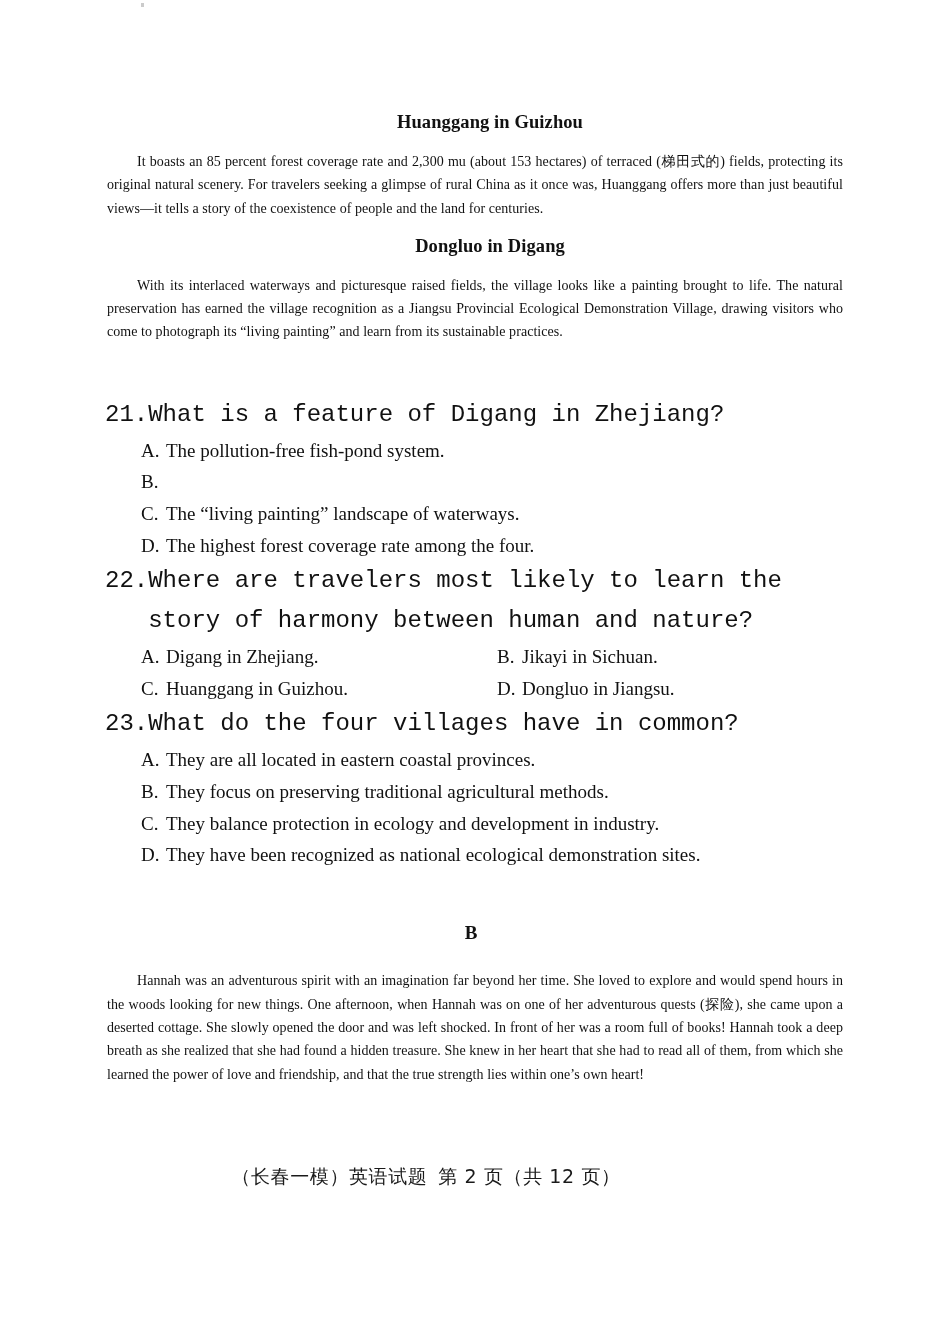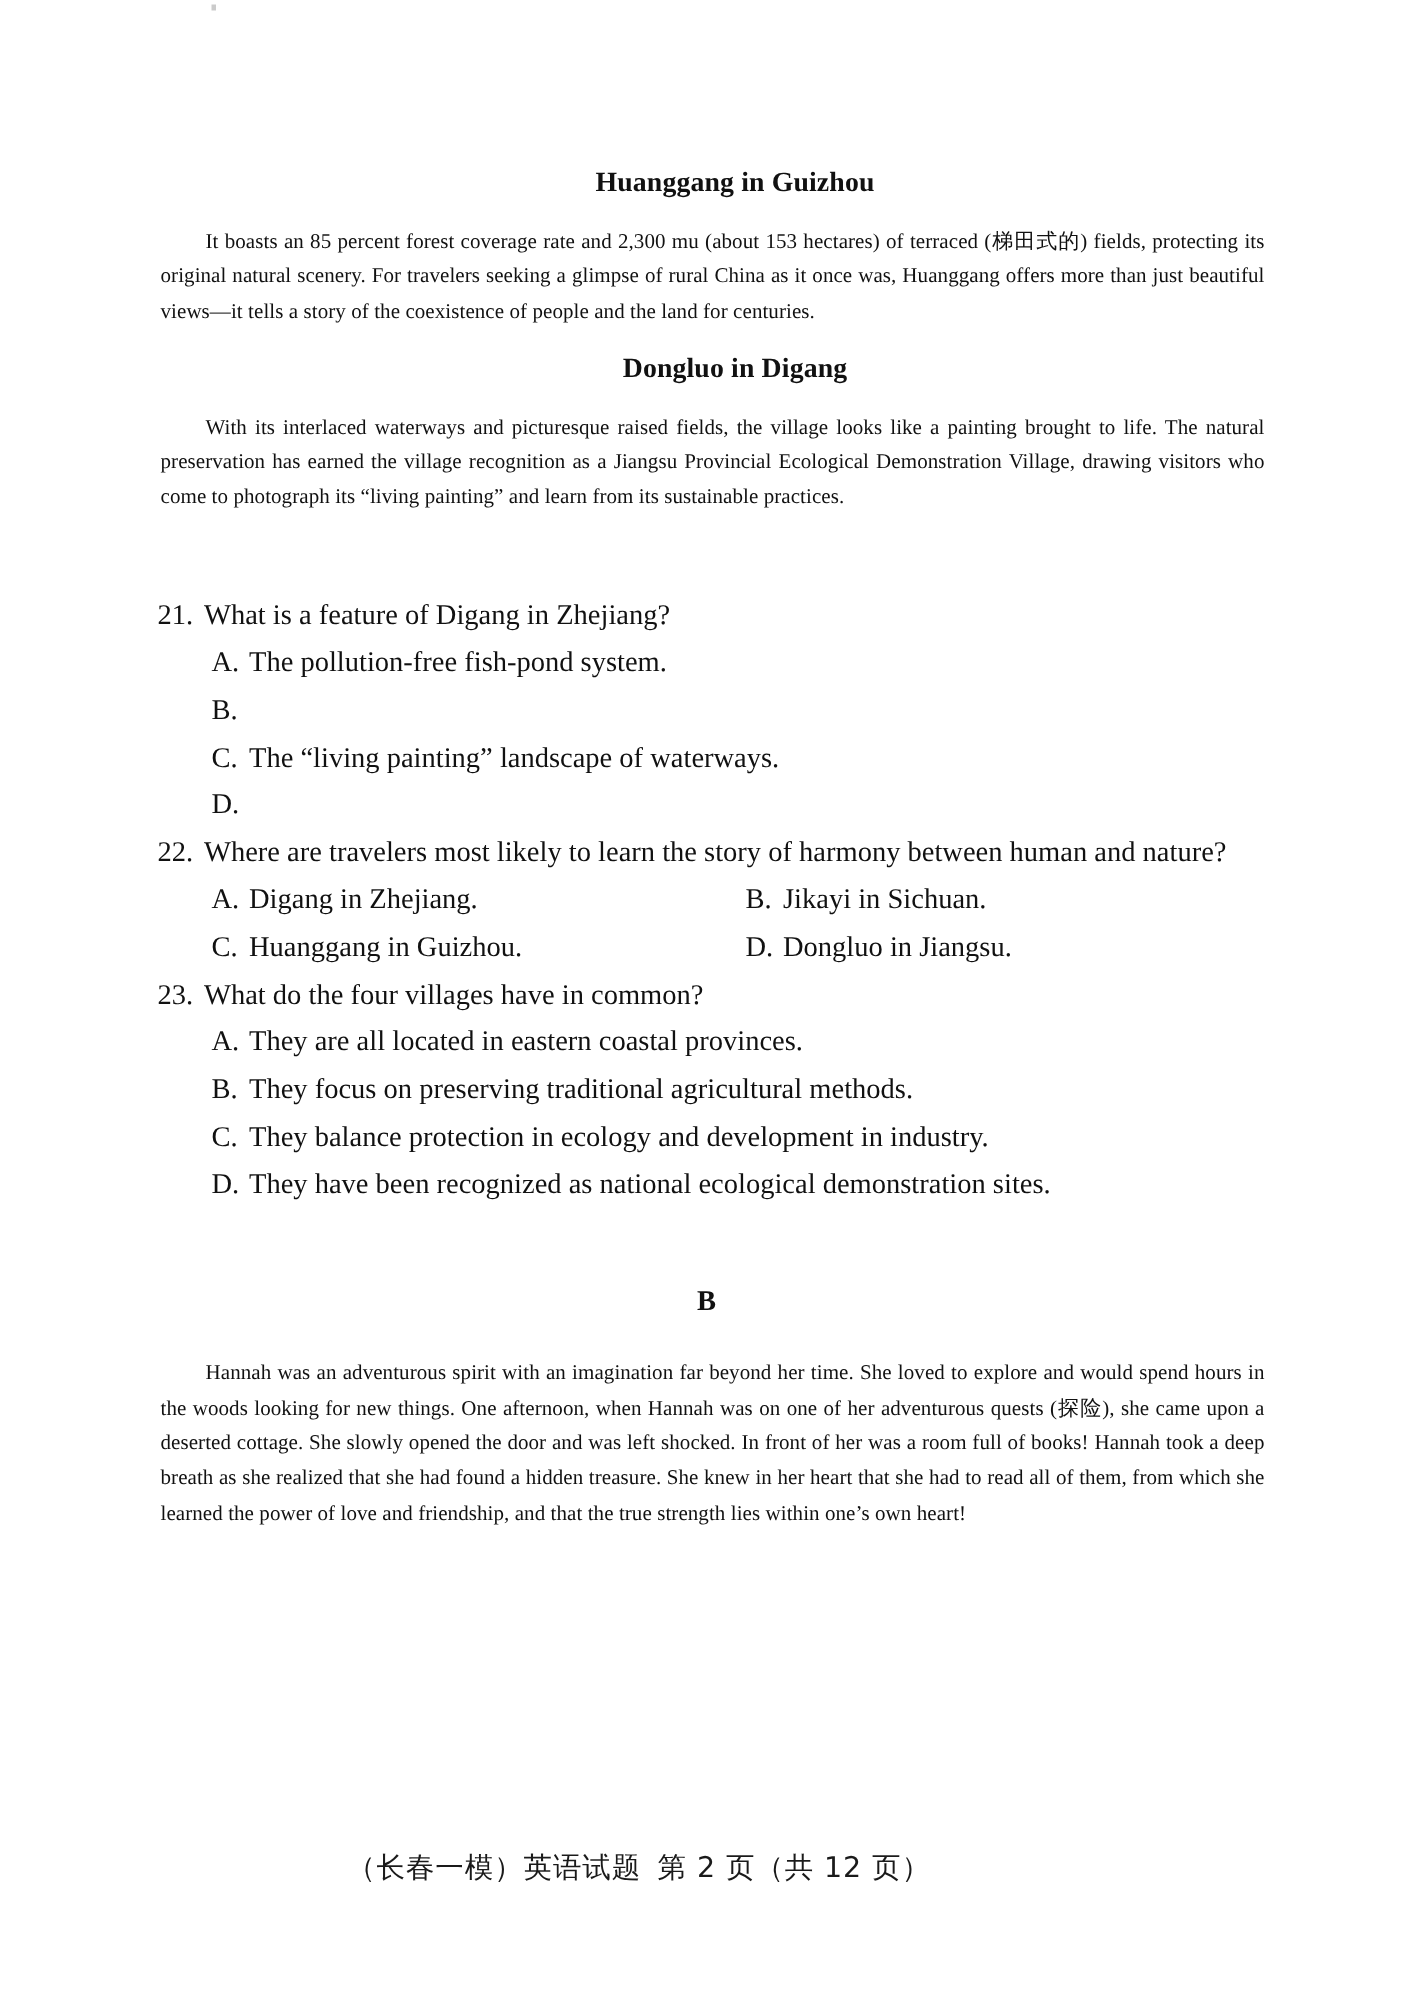--- a/index.html
+++ b/index.html
@@ -57,25 +57,26 @@
   p.body-text.last-left {
     text-align: left;
   }
   .gap-after-para-a {
     height: 39px;
   }
   .q-block {
     margin: 0;
   }
   .q-line {
-    font-size: 19px;
+    font-size: 24px;
     line-height: 1.665;
     margin: 0 0 0 10px;
     display: flex;
     align-items: baseline;
+    font-family: Liberation Mono, monospace;
   }
   .q-num {
     display: inline-block;
     min-width: 31px;
     flex: 0 0 auto;
   }
   .q-text {
     flex: 1 1 auto;
   }
   .opt-line {
@@ -120,21 +121,21 @@
     line-height: 1.665;
     margin: 0;
     padding-right: 8px;
   }
   .gap-after-section-letter {
     height: 9px;
   }
   .footer {
     position: absolute;
     left: 0;
-    top: 1232px;
+    top: 1164px;
     width: 852px;
     text-align: center;
     font-size: 19.5px;
     color: #1a1a1a;
     font-family: "Liberation Serif", "DejaVu Serif", serif;
     letter-spacing: 0.6px;
   }
   .footer .cn {
     font-family: "DejaVu Sans", "Liberation Sans", sans-serif;
     font-size: 19px;
@@ -169,20 +170,21 @@
       </div>
       <div class="opt-line">
         <span class="opt-letter">B.</span>
       </div>
       <div class="opt-line">
         <span class="opt-letter">C.</span>
         <span class="opt-text">The “living painting” landscape of waterways.</span>
       </div>
       <div class="opt-line">
         <span class="opt-letter">D.</span>
+        <span class="opt-text">The highest forest coverage rate among the four.</span>
       </div>
     </div>
 
     <div class="q-block">
       <div class="q-line">
         <span class="q-num">22.</span>
         <span class="q-text">Where are travelers most likely to learn the story of harmony between human and nature?</span>
       </div>
       <div class="opt-row">
         <span class="opt-col-left">

